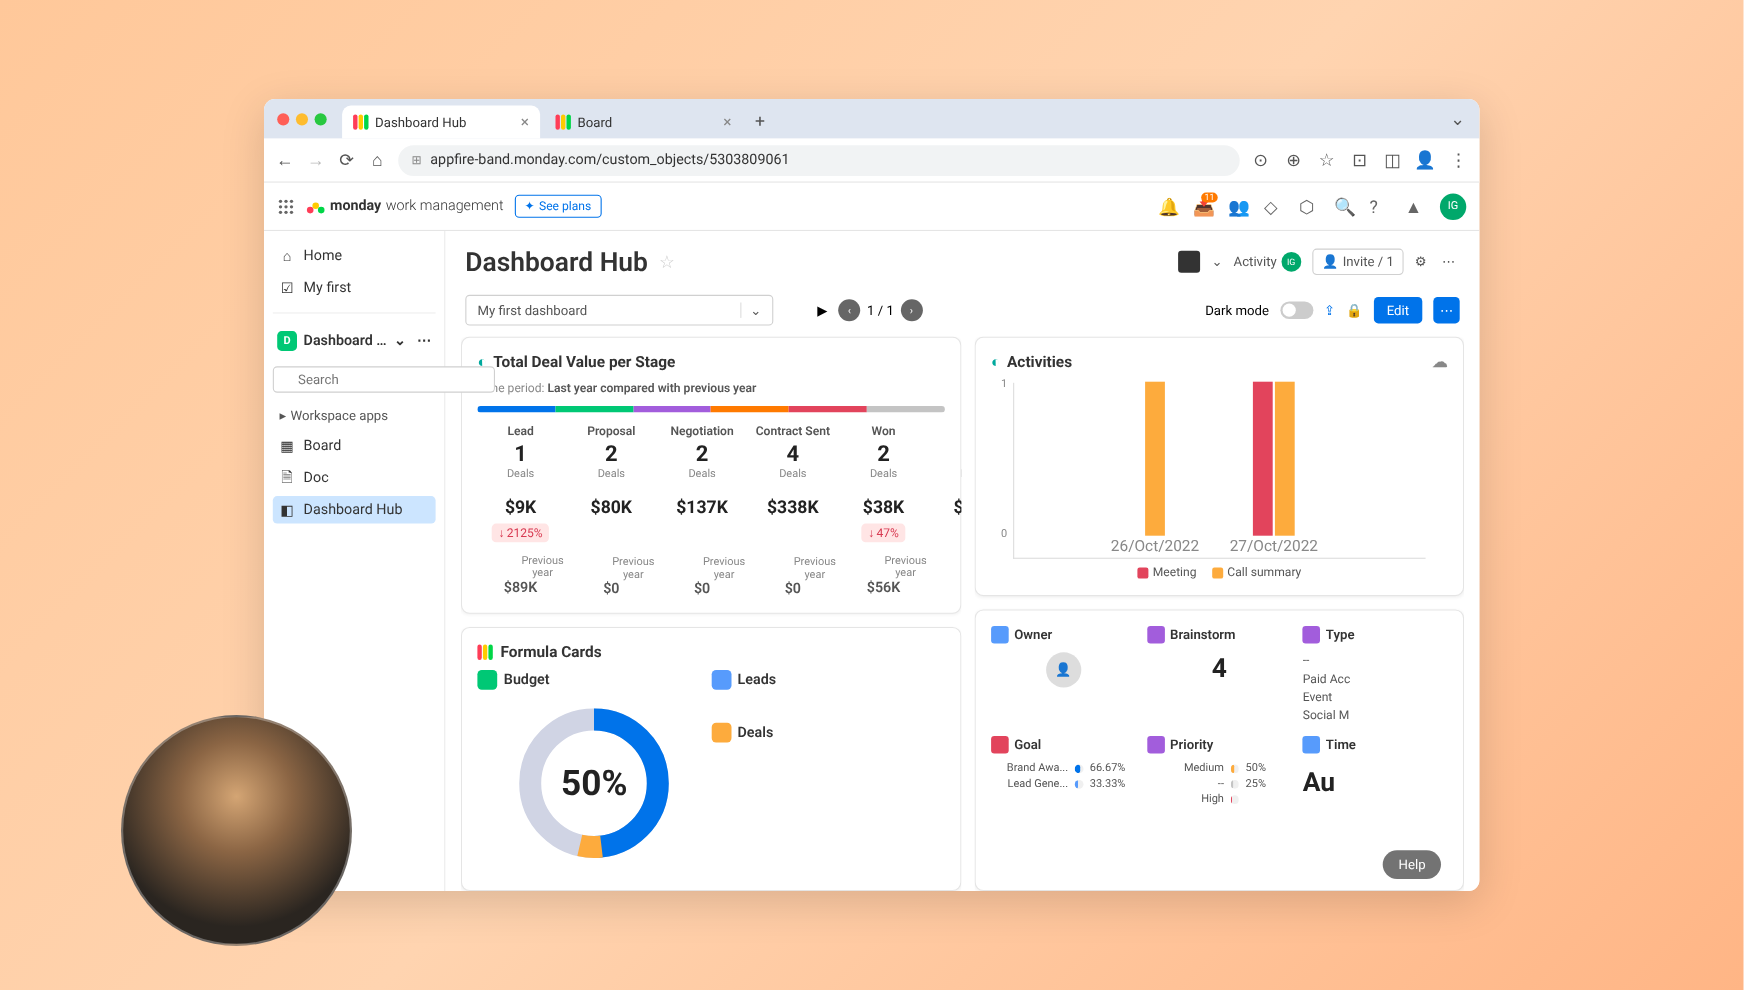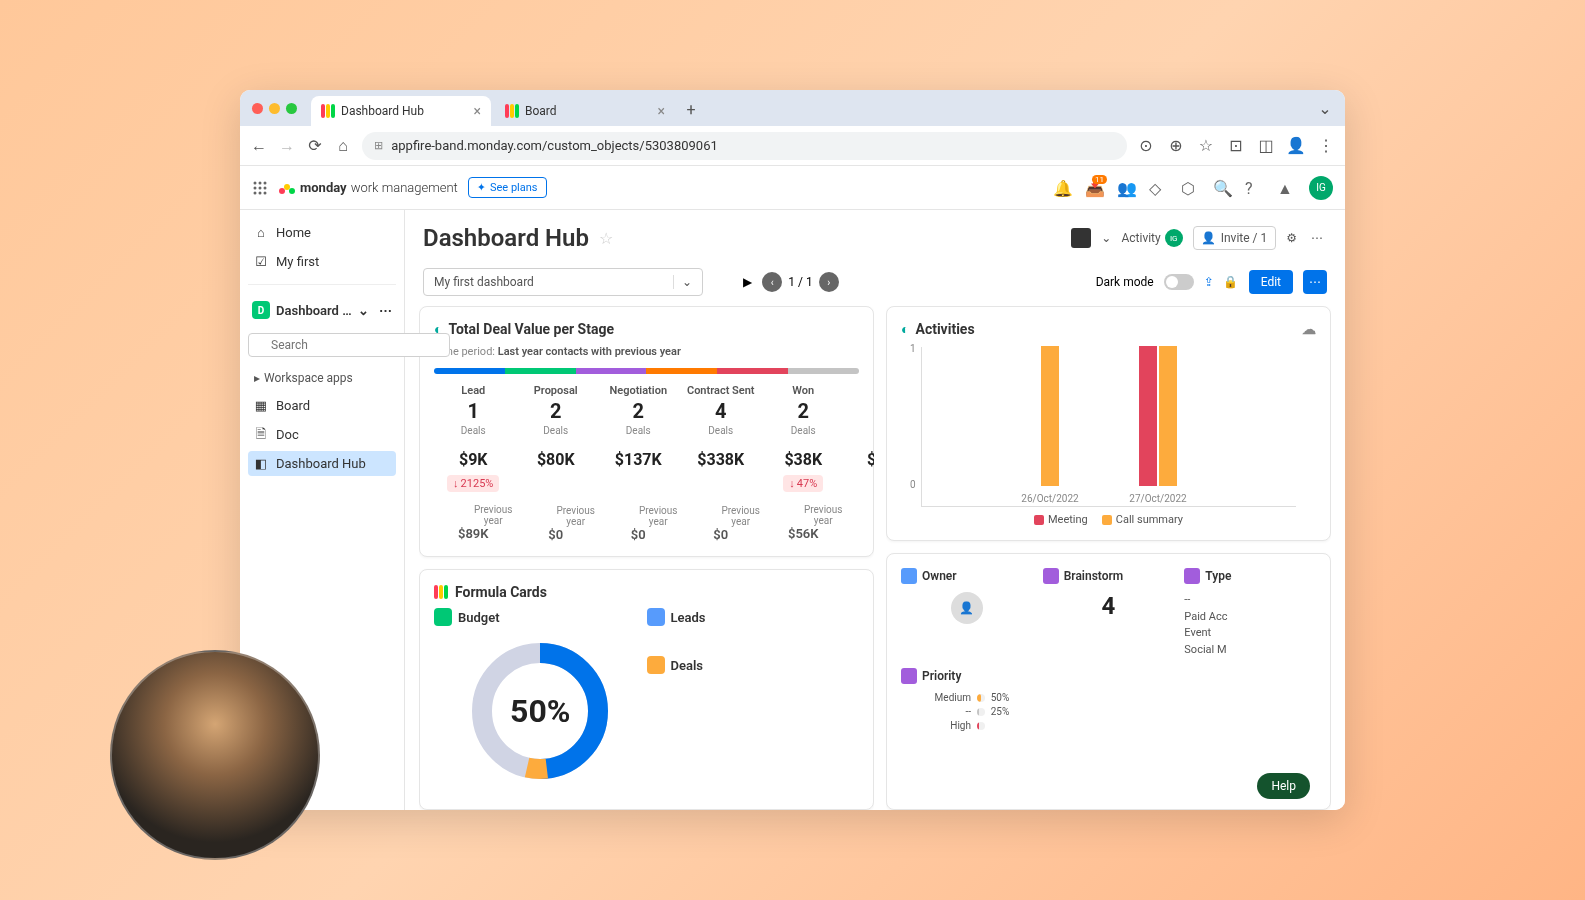--- a/index.html
+++ b/index.html
@@ -86,36 +86,36 @@
 .f-badge { width: 18px; height: 18px; border-radius: 4px; display: flex; align-items: center; justify-content: center; }
 .donut { width: 150px; height: 150px; position: relative; margin: 0 auto; }
 .donut svg { transform: rotate(-90deg); }
 .donut-text { position: absolute; top: 50%; left: 50%; transform: translate(-50%,-50%); font-size: 32px; font-weight: 700; color: #222; }
 .leads-val { font-size: 28px; font-weight: 700; color: #222; text-align: center; margin: 20px 0; }
 .leads-val span { font-size: 16px; font-weight: 400; color: #666; }
 .activities-chart { height: 160px; display: flex; align-items: flex-end; padding: 0 20px 20px; gap: 80px; justify-content: center; position: relative; border-left: 1px solid #ddd; border-bottom: 1px solid #ddd; margin: 10px 20px 0; }
 .y-label { position: absolute; left: -12px; font-size: 10px; color: #888; }
 .bar-group { display: flex; gap: 2px; align-items: flex-end; position: relative; }
 .bar { width: 18px; }
-.bar-x-label { position: absolute; bottom: -18px; font-size: 10px; color: #888; white-space: nowrap; left: 50%; transform: translateX(-50%); }
+.bar-x-label { position: absolute; bottom: -18px; font-size: 14px; color: #888; white-space: nowrap; left: 50%; transform: translateX(-50%); }
 .legend { display: flex; gap: 14px; justify-content: center; font-size: 11px; color: #555; margin-top: 6px; }
 .legend-item { display: flex; align-items: center; gap: 4px; }
 .legend-sw { width: 10px; height: 10px; border-radius: 2px; }
 .bs-grid { display: grid; grid-template-columns: 1fr 1fr 1fr; gap: 10px; font-size: 12px; }
 .bs-cell { }
 .bs-header { display: flex; align-items: center; gap: 5px; font-weight: 600; color: #333; margin-bottom: 8px; }
 .bs-badge { width: 16px; height: 16px; border-radius: 3px; }
 .bs-val { font-size: 24px; font-weight: 700; text-align: center; color: #222; }
 .bs-avatar { width: 32px; height: 32px; border-radius: 50%; background: #ddd; margin: 6px auto; display: flex; align-items: center; justify-content: center; color: #888; }
 .bar-row { display: flex; align-items: center; gap: 6px; font-size: 11px; margin: 3px 0; }
 .bar-label { width: 70px; text-align: right; color: #555; font-size: 10px; }
 .bar-track { flex: 1; height: 8px; background: #f0f0f0; border-radius: 4px; overflow: hidden; }
 .bar-fill { height: 100%; border-radius: 4px; }
 .bar-pct { width: 42px; font-size: 10px; color: #555; }
-.help-btn { position: absolute; bottom: 10px; right: 20px; background: #14532d; color: #fff; padding: 6px 14px; border-radius: 14px; font-size: 12px; cursor: pointer; }
+.help-btn { position: absolute; bottom: 10px; right: 20px; background: #737373; color: #fff; padding: 6px 14px; border-radius: 14px; font-size: 12px; cursor: pointer; }
 .board-summary { position: relative; overflow: hidden; }
 .presenter { position: absolute; bottom: 40px; left: 110px; width: 210px; height: 210px; border-radius: 50%; background: radial-gradient(circle at 50% 35%, #d4a574 0%, #8b6544 30%, #2a2520 70%); border: 2px solid rgba(255,255,255,0.3); }
 .monday-multi { display: inline-flex; }
 .mm { width: 4px; height: 14px; border-radius: 2px; margin-right: 1px; }
 </style>
 </head>
 <body>
 
 <div class="browser">
 
@@ -298,21 +298,21 @@
       <div class="dash-grid">
         <div class="left-col">
 
           <div class="card">
             <div class="card-title">
               <span style="color:#00a99d">◐</span>
               <span>Total Deal Value per Stage</span>
             </div>
             <div class="subtext">
               <span>Time period:</span>
-              <b>Last year contacts with previous year</b>
+              <b>Last year compared with previous year</b>
             </div>
             <div class="stage-bar" id="stage-bar">
                 <div class="stage-seg" style="background: rgb(0, 115, 234); flex: 1 1 0%;"></div>
                 <div class="stage-seg" style="background: rgb(0, 200, 117); flex: 1 1 0%;"></div>
                 <div class="stage-seg" style="background: rgb(162, 93, 220); flex: 1 1 0%;"></div>
                 <div class="stage-seg" style="background: rgb(255, 122, 0); flex: 1 1 0%;"></div>
                 <div class="stage-seg" style="background: rgb(226, 68, 92); flex: 1 1 0%;"></div>
                 <div class="stage-seg" style="background: rgb(196, 196, 196); flex: 1 1 0%;"></div>
               </div>
             <div class="stages" id="stages-grid">
@@ -467,20 +467,42 @@
               <div class="bs-cell">
                 <div class="bs-header">
                     <span class="bs-badge" style="background:#a25ddc"></span>
                     <span>Type</span>
                   </div>
                 <div id="type-lines" style="font-size:11px;color:#555;line-height:1.5">
                     <div>--</div>
                     <div>Paid Acc</div>
                     <div>Event</div>
                     <div>Social M</div>
+                  </div>
+              </div>
+              <div class="bs-cell">
+                <div class="bs-header">
+                    <span class="bs-badge" style="background:#e2445c"></span>
+                    <span>Goal</span>
+                  </div>
+                <div id="goal-rows">
+                    <div class="bar-row">
+                      <span class="bar-label">Brand Awa...</span>
+                      <div class="bar-track">
+                        <div class="bar-fill" style="background:#0073ea;width:67%"></div>
+                      </div>
+                      <span class="bar-pct">66.67%</span>
+                    </div>
+                    <div class="bar-row">
+                      <span class="bar-label">Lead Gene...</span>
+                      <div class="bar-track">
+                        <div class="bar-fill" style="background:#579bfc;width:33%"></div>
+                      </div>
+                      <span class="bar-pct">33.33%</span>
+                    </div>
                   </div>
               </div>
               <div class="bs-cell">
                 <div class="bs-header">
                     <span class="bs-badge" style="background:#a25ddc"></span>
                     <span>Priority</span>
                   </div>
                 <div id="priority-rows">
                     <div class="bar-row">
                       <span class="bar-label">Medium</span>
@@ -498,20 +520,27 @@
                     </div>
                     <div class="bar-row">
                       <span class="bar-label">High</span>
                       <div class="bar-track">
                         <div class="bar-fill" style="background:#e2445c;width:20%"></div>
                       </div>
                       <span class="bar-pct"></span>
                     </div>
                   </div>
               </div>
+              <div class="bs-cell">
+                <div class="bs-header">
+                    <span class="bs-badge" style="background:#579bfc"></span>
+                    <span>Time</span>
+                  </div>
+                <div class="bs-val" style="text-align:left;margin-top:12px">Au</div>
+              </div>
             </div>
             <div class="help-btn">Help</div>
           </div>
         </div>
       </div>
     </div>
   </div>
 </div>
 
 <div class="presenter"></div>

